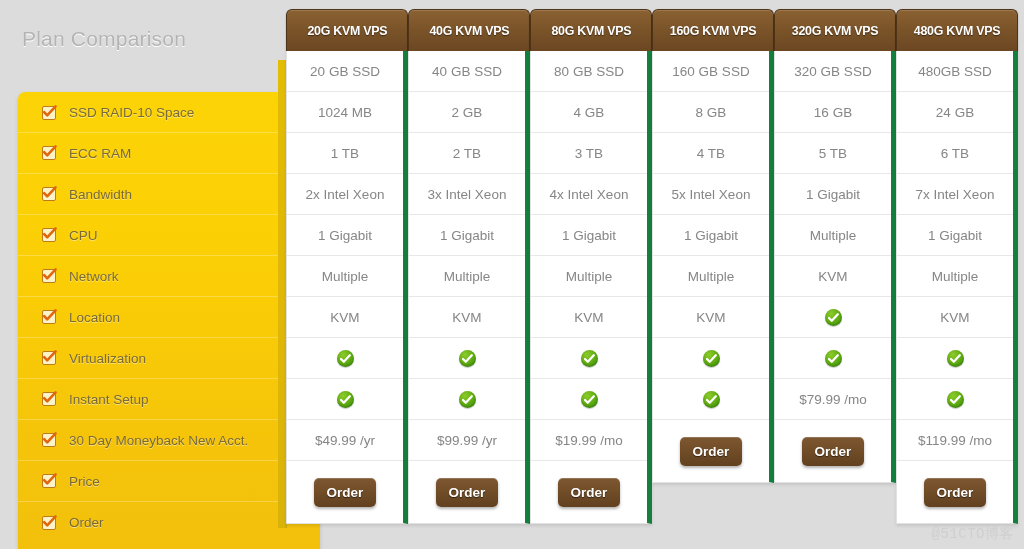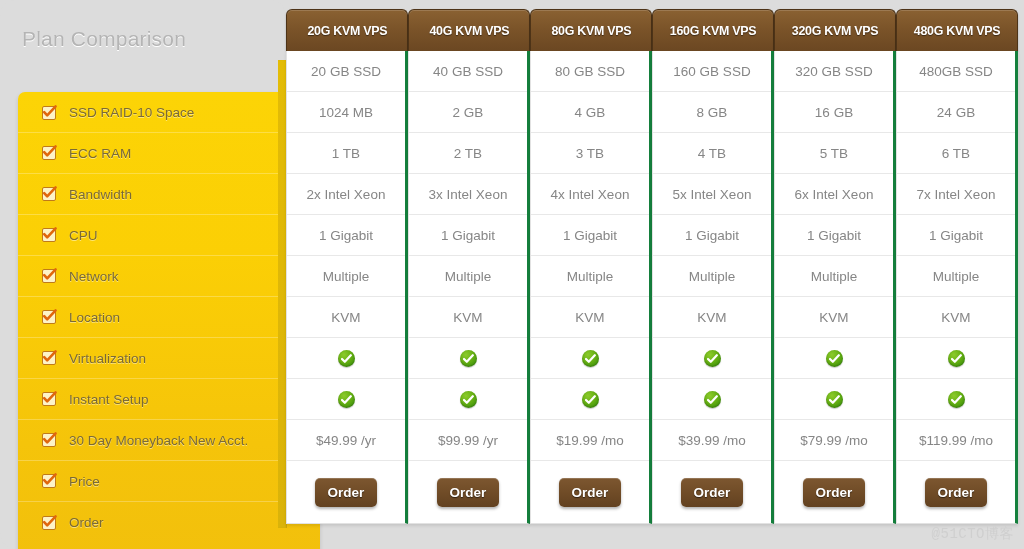--- a/index.html
+++ b/index.html
@@ -123,21 +123,21 @@
     font-size: 13.5px;
     font-weight: bold;
     letter-spacing: -0.3px;
     text-shadow: 0 1px 1px rgba(0,0,0,0.5);
     white-space: nowrap;
     transform: scaleX(0.92);
   }
   .col-body {
     background: #ffffff;
     border-left: 1px solid #e2e2e2;
-    border-right: 3px solid #15803d;
+    border-right: 5px solid #15803d;
     border-bottom: 1px solid #e2e2e2;
     box-sizing: border-box;
     box-shadow: 0 2px 3px rgba(0,0,0,0.10);
   }
   .cell {
     height: 41px;
     border-bottom: 1px solid #e8e8e8;
     display: flex;
     align-items: center;
     justify-content: center;
@@ -466,46 +466,40 @@
               </svg>
             </span>
           </div>
           <div class="cell">
             <span class="gcheck">
               <svg width="11" height="10" viewBox="0 0 11 10" aria-hidden="true">
                 <path d="M1 5 L3.8 7.8 L9.8 1.2" fill="none" stroke="#ffffff" stroke-width="2.2" stroke-linecap="round" stroke-linejoin="round"></path>
               </svg>
             </span>
           </div>
-          <div class="cell">
-            <span>$39.99 /mo</span>
-          </div>
           <div class="cell order-cell last">
             <button class="order-btn">Order</button>
           </div>
         </div>
       </div>
       <div class="col">
         <div class="col-head">
           <span>320G KVM VPS</span>
         </div>
         <div class="col-body">
           <div class="cell">
             <span>320 GB SSD</span>
           </div>
           <div class="cell">
             <span>16 GB</span>
           </div>
           <div class="cell">
             <span>5 TB</span>
           </div>
           <div class="cell">
-            <span>6x Intel Xeon</span>
-          </div>
-          <div class="cell">
             <span>1 Gigabit</span>
           </div>
           <div class="cell">
             <span>Multiple</span>
           </div>
           <div class="cell">
             <span>KVM</span>
           </div>
           <div class="cell">
             <span class="gcheck">

